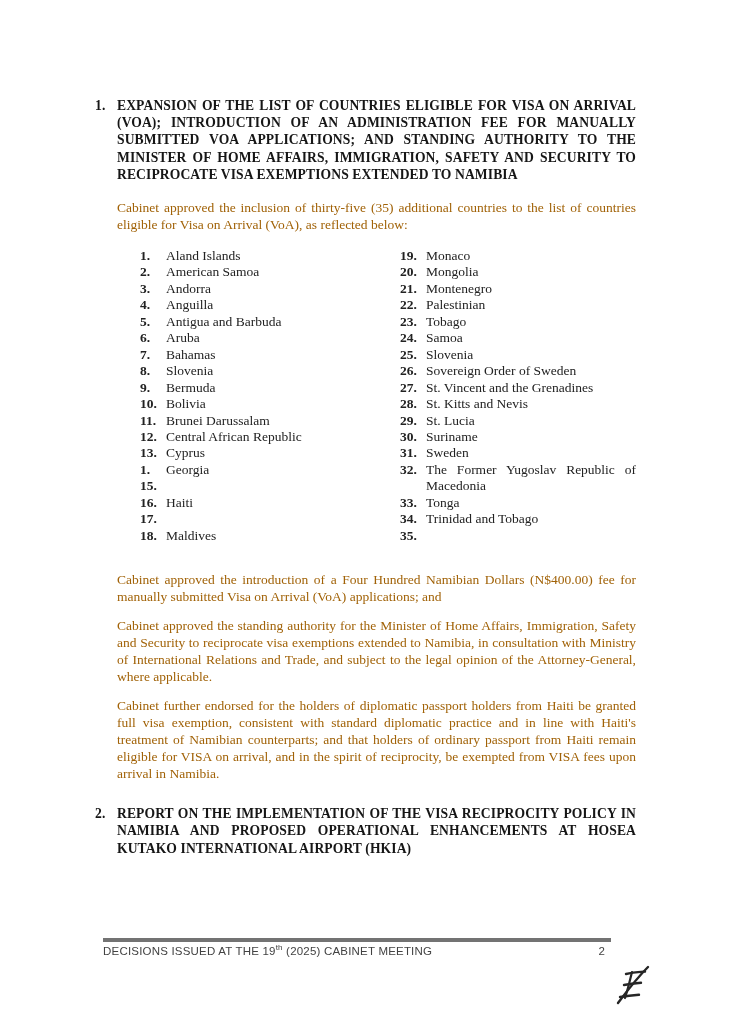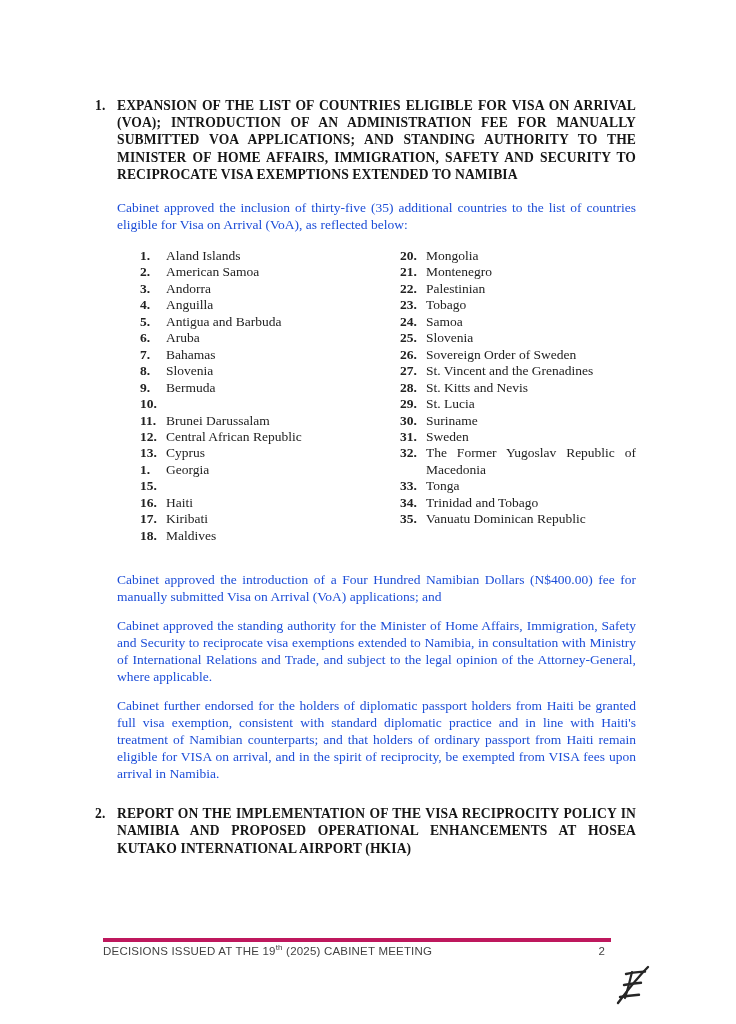--- a/index.html
+++ b/index.html
@@ -34,21 +34,21 @@
   }
   .section-head .sec-title {
     flex: 1;
     text-align: justify;
   }
   .para {
     margin-left: 22px;
     font-size: 13.5px;
     line-height: 17px;
     text-align: justify;
-    color: #1d4ed8;
+    color: #a16207;
   }
   .intro-para { margin-top: 16px; }
   .country-list {
     display: flex;
     margin-left: 45px;
     margin-top: 15px;
     font-size: 13.5px;
     line-height: 16.45px;
   }
   .col-left { width: 260px; flex: 0 0 260px; }
@@ -62,21 +62,21 @@
   .country-name { flex: 1; }
   .col-right .country-name { text-align: justify; }
   .body-paras .para { margin-top: 12px; }
   .body-paras .para:first-child { margin-top: 27px; }
   .section-2 { margin-top: 23px; }
   .doc-footer {
     position: absolute;
     left: 103px;
     top: 938px;
     width: 508px;
-    border-top: 4px solid #be185d;
+    border-top: 4px solid #737373;
     padding-top: 3px;
     display: flex;
     justify-content: space-between;
     align-items: baseline;
     font-family: "Liberation Sans", "DejaVu Sans", sans-serif;
     font-size: 11.5px;
     color: #424242;
     letter-spacing: 0.2px;
   }
   .doc-footer sup { font-size: 8px; vertical-align: super; line-height: 0; }
@@ -137,20 +137,21 @@
           <div class="country-row">
             <span class="country-num">8.</span>
             <span class="country-name">Slovenia</span>
           </div>
           <div class="country-row">
             <span class="country-num">9.</span>
             <span class="country-name">Bermuda</span>
           </div>
           <div class="country-row">
             <span class="country-num">10.</span>
+            <span class="country-name">Bolivia</span>
           </div>
           <div class="country-row">
             <span class="country-num">11.</span>
             <span class="country-name">Brunei Darussalam</span>
           </div>
           <div class="country-row">
             <span class="country-num">12.</span>
             <span class="country-name">Central African Republic</span>
           </div>
           <div class="country-row">
@@ -163,29 +164,32 @@
           </div>
           <div class="country-row">
             <span class="country-num">15.</span>
           </div>
           <div class="country-row">
             <span class="country-num">16.</span>
             <span class="country-name">Haiti</span>
           </div>
           <div class="country-row">
             <span class="country-num">17.</span>
-            <span class="country-name">Kiribati</span>
           </div>
           <div class="country-row">
             <span class="country-num">18.</span>
             <span class="country-name">Maldives</span>
           </div>
         </div>
       <div class="col-right">
           <div class="country-row">
+            <span class="country-num">19.</span>
+            <span class="country-name">Monaco</span>
+          </div>
+          <div class="country-row">
             <span class="country-num">20.</span>
             <span class="country-name">Mongolia</span>
           </div>
           <div class="country-row">
             <span class="country-num">21.</span>
             <span class="country-name">Montenegro</span>
           </div>
           <div class="country-row">
             <span class="country-num">22.</span>
             <span class="country-name">Palestinian</span>
@@ -233,21 +237,20 @@
           <div class="country-row">
             <span class="country-num">33.</span>
             <span class="country-name">Tonga</span>
           </div>
           <div class="country-row">
             <span class="country-num">34.</span>
             <span class="country-name">Trinidad and Tobago</span>
           </div>
           <div class="country-row">
             <span class="country-num">35.</span>
-            <span class="country-name">Vanuatu Dominican Republic</span>
           </div>
         </div>
     </div>
 
     <div class="body-paras">
         <p class="para">Cabinet approved the introduction of a Four Hundred Namibian Dollars (N$400.00) fee for manually submitted Visa on Arrival (VoA) applications; and</p>
         <p class="para">Cabinet approved the standing authority for the Minister of Home Affairs, Immigration, Safety and Security to reciprocate visa exemptions extended to Namibia, in consultation with Ministry of International Relations and Trade, and subject to the legal opinion of the Attorney-General, where applicable.</p>
         <p class="para">Cabinet further endorsed for the holders of diplomatic passport holders from Haiti be granted full visa exemption, consistent with standard diplomatic practice and in line with Haiti's treatment of Namibian counterparts; and that holders of ordinary passport from Haiti remain eligible for VISA on arrival, and in the spirit of reciprocity, be exempted from VISA fees upon arrival in Namibia.</p>
       </div>
 

